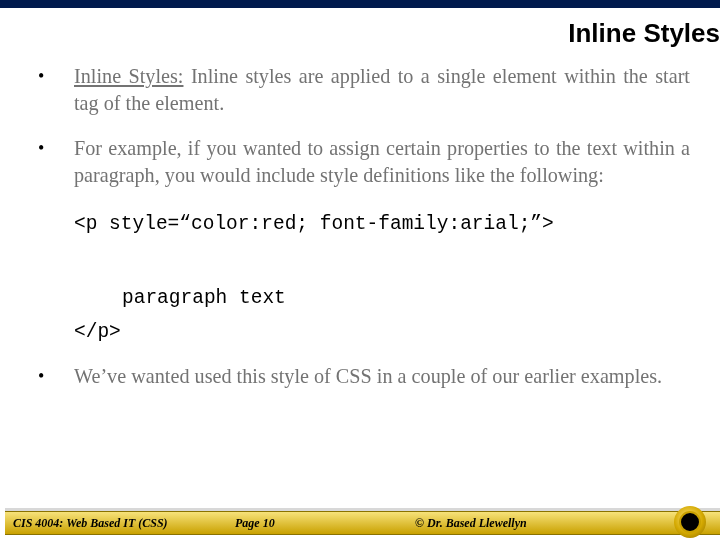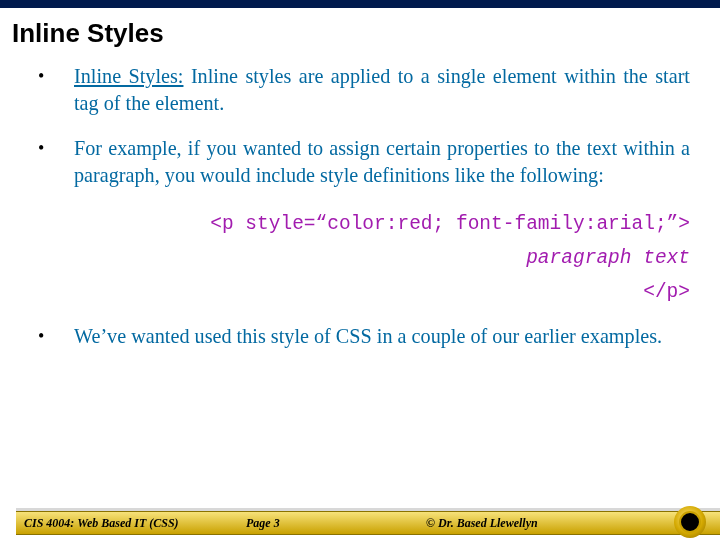--- a/index.html
+++ b/index.html
@@ -9,67 +9,66 @@
     background: #fff;
     font-family: Georgia, "Times New Roman", serif;
     position: relative;
     overflow: hidden;
   }
   .topbar {
     background: #001a4d;
     height: 8px;
   }
   .title {
-    text-align: left;
+    text-align: right;
     font-family: Arial, Helvetica, sans-serif;
     font-size: 26px;
     color: #000;
-    padding: 10px 0 14px 12px;
+    padding: 10px 0 14px 1px;
   }
   .content {
     padding: 0 30px 0 38px;
   }
   .bullet-row {
     display: flex;
     margin-bottom: 18px;
   }
   .bullet-dot {
     width: 36px;
     flex-shrink: 0;
     font-size: 18px;
     line-height: 27px;
     color: #000;
     text-align: left;
   }
   .bullet-text {
     font-size: 20.2px;
     line-height: 27px;
-    color: #0369a1;
+    color: #737373;
     text-align: justify;
     flex: 1;
   }
   .underline { text-decoration: underline; }
   .code-block {
     margin-left: 36px;
     margin-bottom: 14px;
   }
   .code-line {
     font-family: "Courier New", Courier, monospace;
     font-size: 19.5px;
     line-height: 34px;
-    color: #a21caf;
-    text-align: right;
+    color: #000000;
   }
   .code-indent {
     padding-left: 48px;
-    font-style: italic;
+    margin-top: 40px;
   }
   .footer {
     position: absolute;
-    left: 16px; right: 0; bottom: 0;
+    left: 5px; right: 0; bottom: 0;
     height: 32px;
   }
   .footer-bar {
     background: linear-gradient(#f7e27a, #c9a100);
     border-top: 1px solid #8a7200;
     border-bottom: 1px solid #8a7200;
     height: 24px;
     display: flex;
     align-items: center;
     font-family: "Times New Roman", serif;
@@ -137,19 +136,19 @@
     <div class="bullet-dot">•</div>
     <div class="bullet-text">We’ve wanted used this style of CSS in a couple of our earlier examples.</div>
   </div>
 
 </div>
 
 <div class="footer">
   <div class="thinline"></div>
   <div class="footer-bar">
     <div class="footer-left">CIS 4004: Web Based IT (CSS)</div>
-    <div class="footer-center">Page 3</div>
+    <div class="footer-center">Page 10</div>
     <div class="footer-right">© Dr. Based Llewellyn</div>
   </div>
   <div class="logo">
     <div class="logo-inner"></div>
   </div>
 </div>
 
 </body></html>

